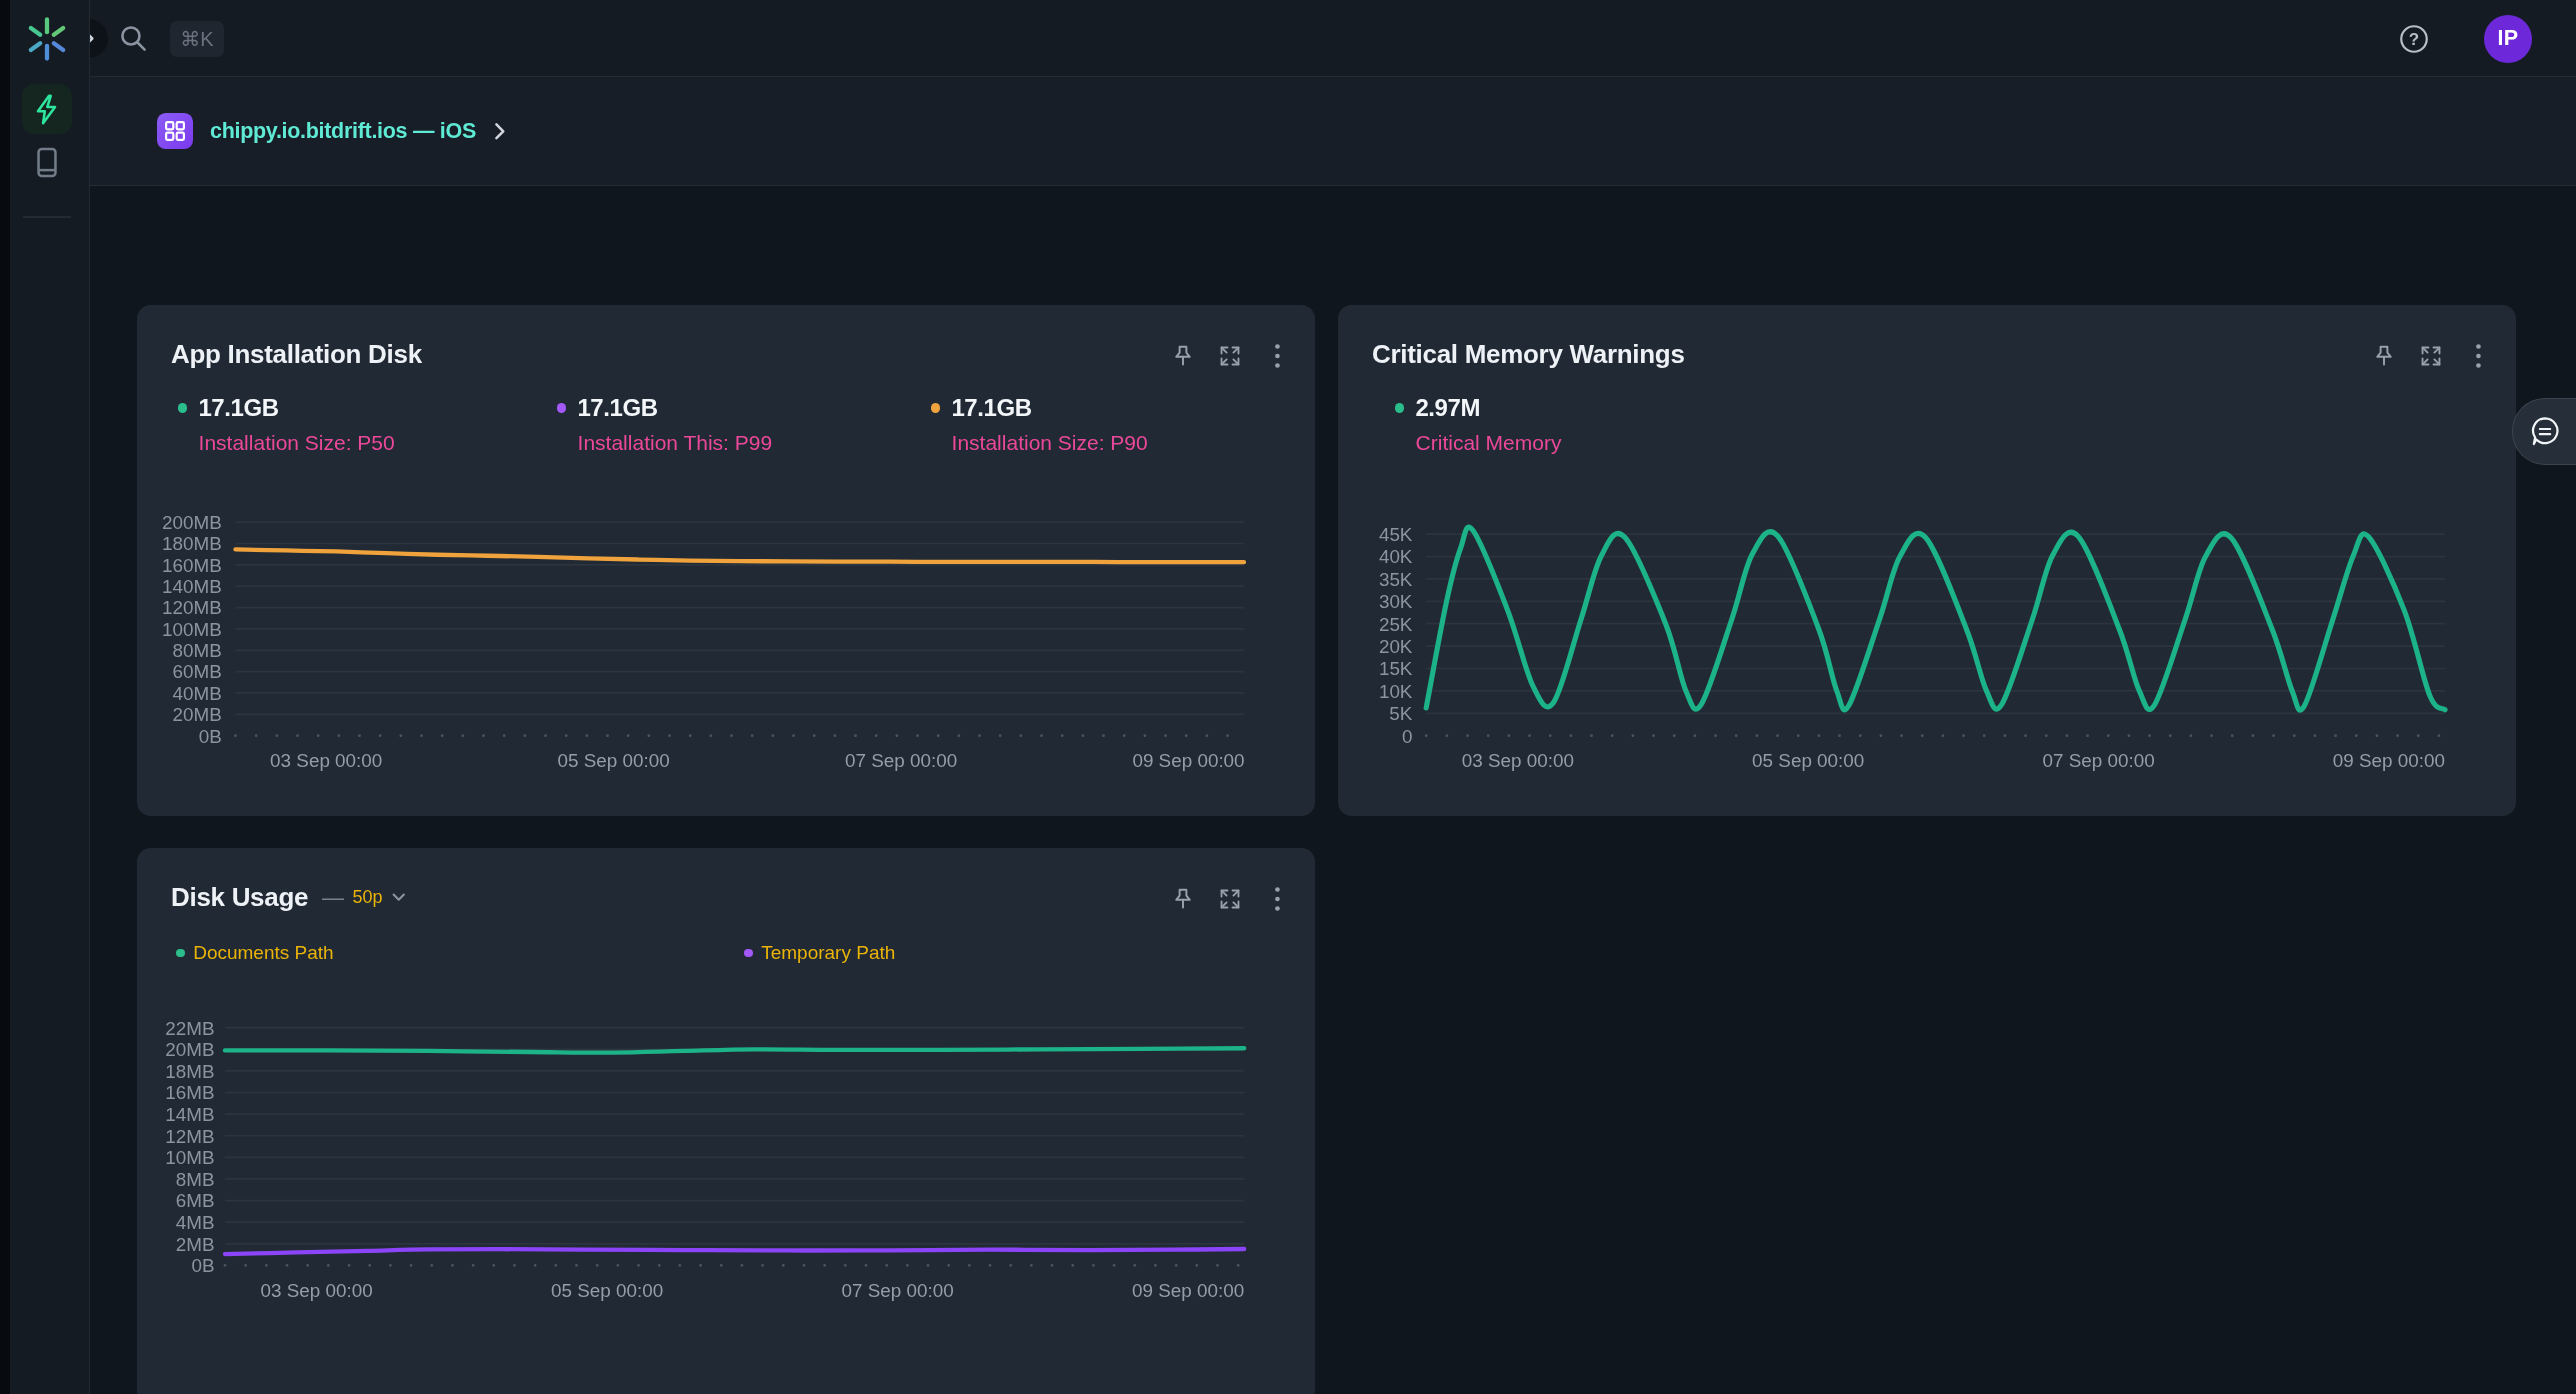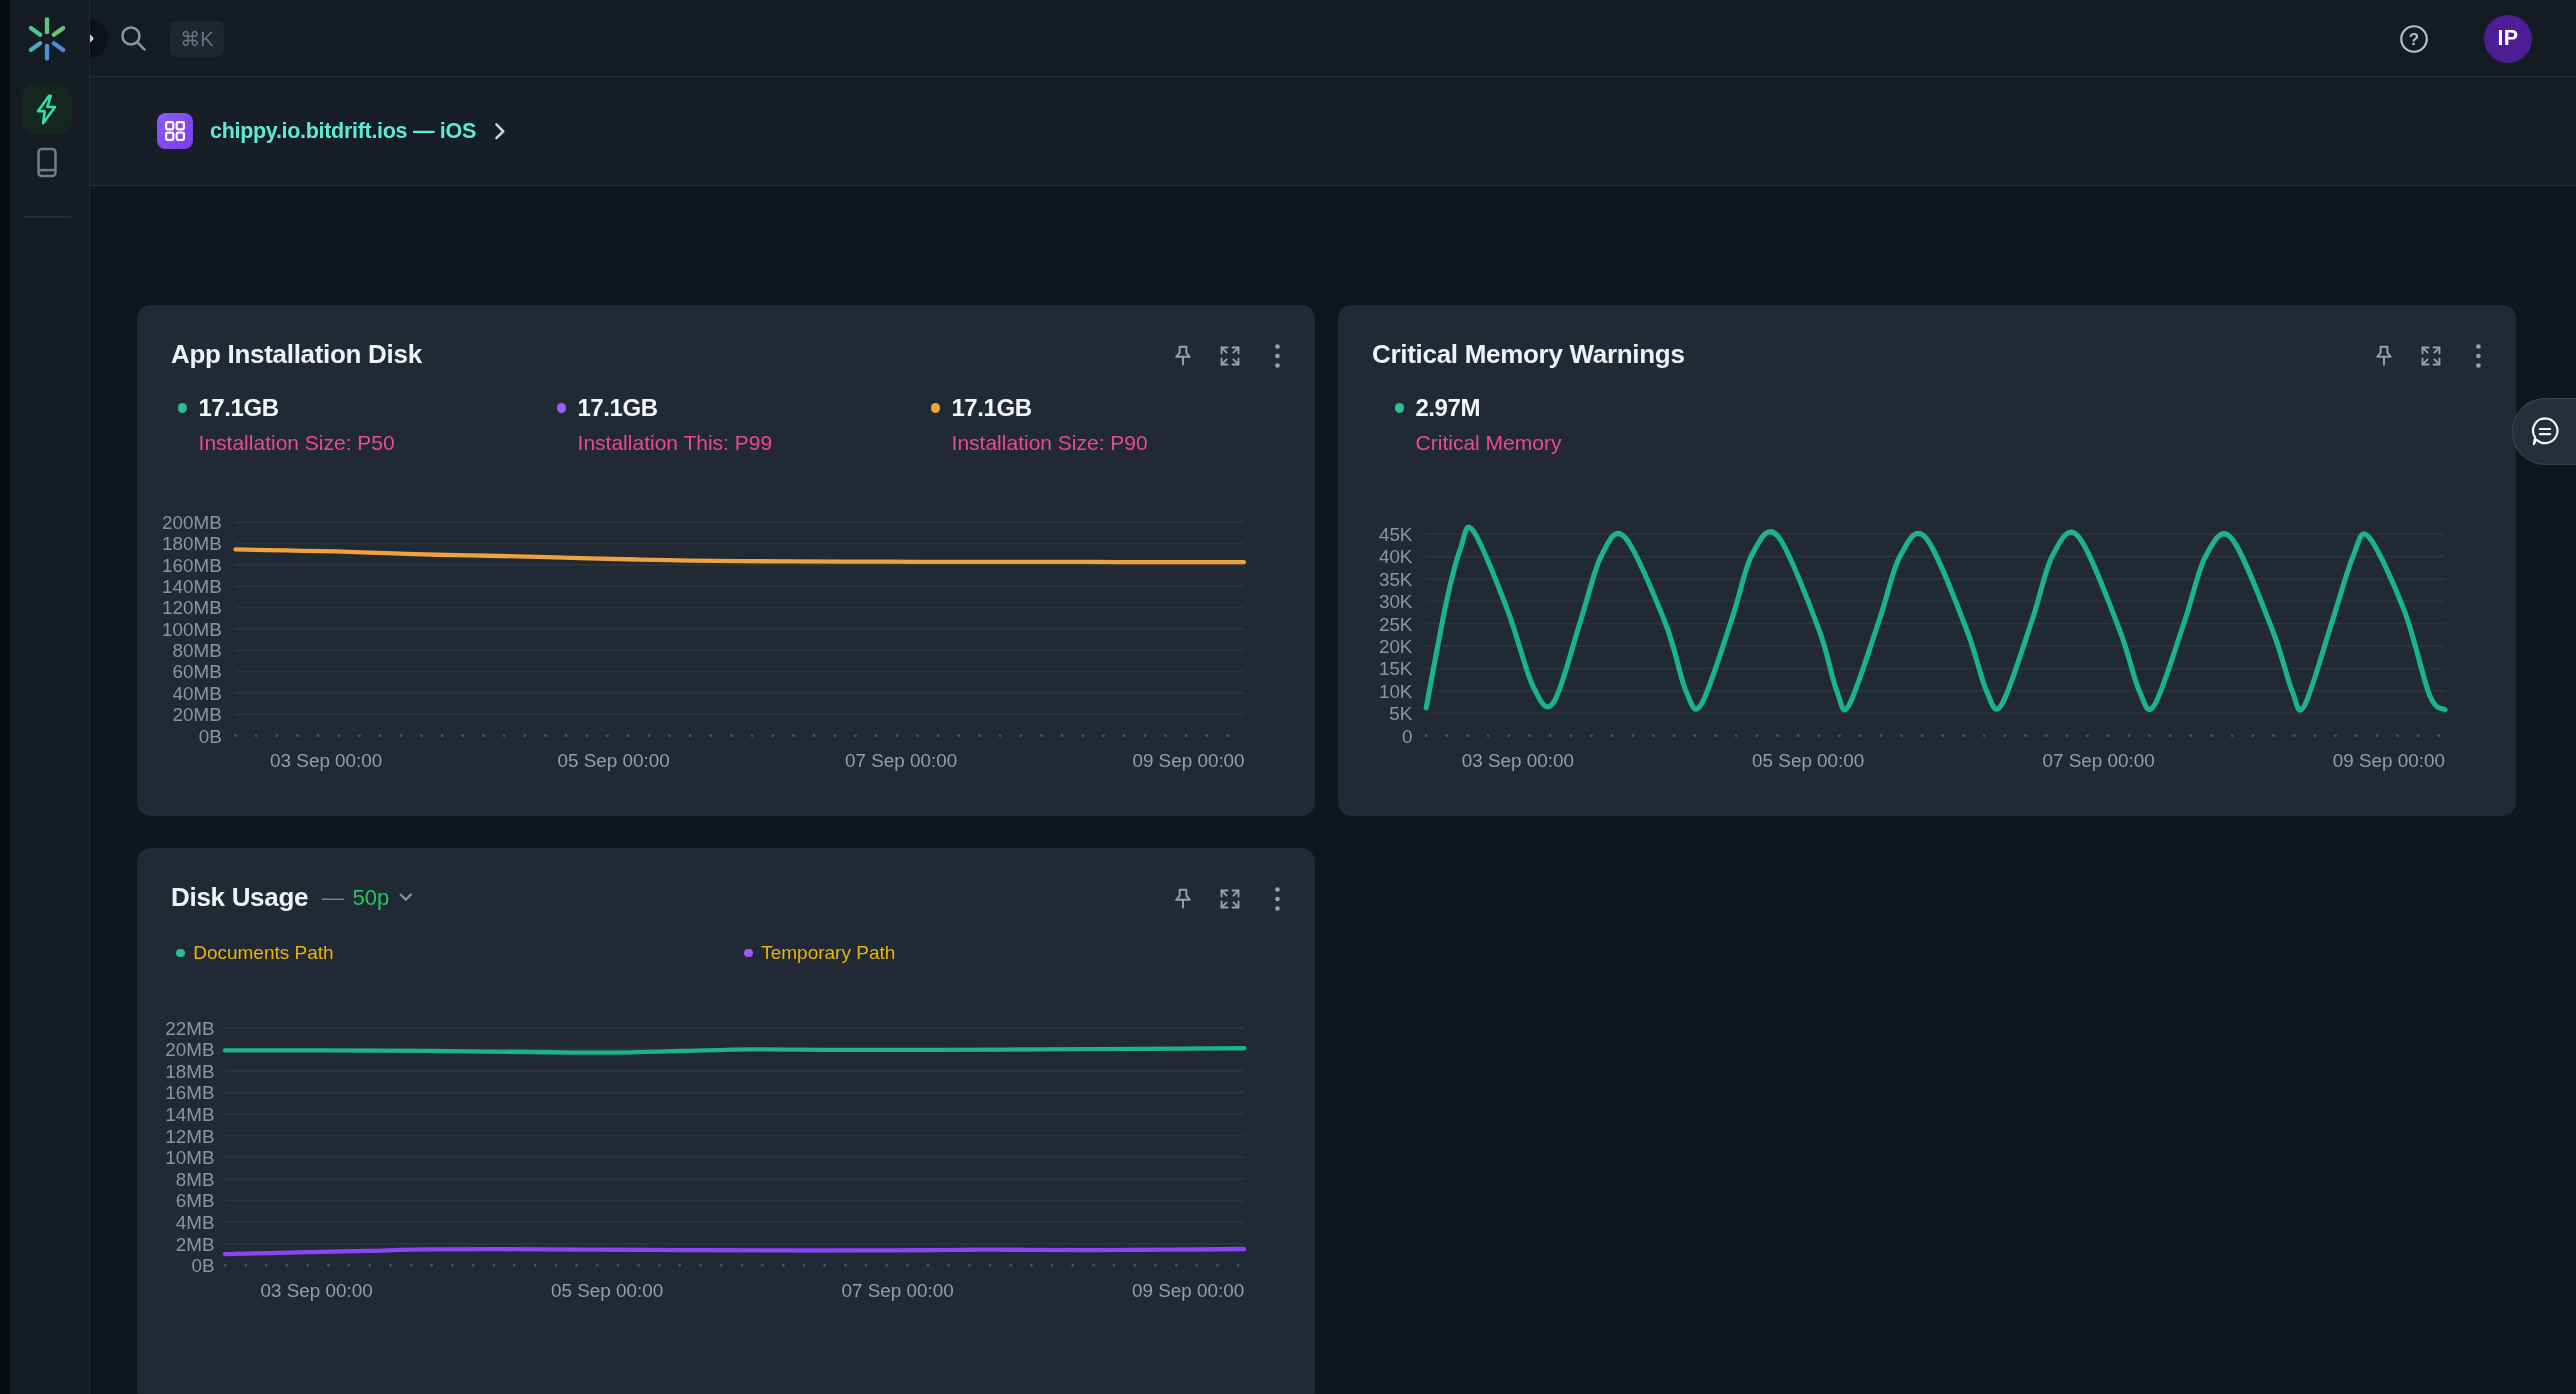--- a/index.html
+++ b/index.html
@@ -28,21 +28,21 @@
   .topbar { position:absolute; left:90px; top:0; width:2486px; height:77px;
     background:#151b23; border-bottom:1.7px solid #232b34; z-index:20; }
   .collapse-btn { position:absolute; left:-20.6px; top:19px; width:39px; height:39px; border-radius:50%;
     background:#0d1218; display:flex; align-items:center; justify-content:center; }
   .search-wrap { position:absolute; left:29px; top:0; height:77px; display:flex; align-items:center; gap:22px; }
   .kbd { height:36px; padding:0 10.3px; border-radius:6.9px; background:#1f262f; color:#69727e;
     font-size:20px; display:flex; align-items:center; }
   .help-btn { position:absolute; right:143px; top:20px; width:38px; height:38px;
     display:flex; align-items:center; justify-content:center; }
   .avatar { position:absolute; right:44px; top:14.6px; width:48px; height:48px; border-radius:50%;
-    background:#4c1d95; color:#fff; font-size:21.5px; font-weight:bold;
+    background:#6d28d9; color:#fff; font-size:21.5px; font-weight:bold;
     display:flex; align-items:center; justify-content:center; letter-spacing:0.4px; }
 
   
   .crumb-band { position:absolute; left:90px; top:77px; width:2486px; height:109px;
     background:#181e27; border-bottom:1.7px solid #242c35; display:flex; align-items:center;
     padding-left:67px; gap:17px; z-index:10; }
   .app-icon { width:36px; height:36px; border-radius:8.6px;
     background:linear-gradient(135deg,#8b5cf6,#7c3aed);
     display:flex; align-items:center; justify-content:center; }
   .crumb-title { font-size:21.5px; font-weight:bold; letter-spacing:-0.3px; color:#5eead4; }
@@ -73,21 +73,21 @@
   .icon-btn { width:34px; height:34px; display:flex; align-items:center; justify-content:center; }
 
   .stat { position:absolute; top:89px; }
   .stat-top { display:flex; align-items:center; }
   .stat-dot { width:9.4px; height:9.4px; border-radius:50%; margin-right:11px; }
   .stat-value { font-size:24px; font-weight:bold; letter-spacing:-0.4px; color:#f4f7fa; }
   .stat-label { margin-left:20.6px; margin-top:8.6px; font-size:21px; color:#ec4899; }
 
   .selector { display:flex; align-items:center; gap:8.6px; }
   .selector .dash { font-size:22px; color:#78828d; }
-  .selector .val { font-size:22px; color:#22c55e; }
+  .selector .val { font-size:18px; color:#eab308; }
 
   .legend { position:absolute; top:94px; display:flex; align-items:center; gap:8.6px; }
   .legend-dot { width:8.6px; height:8.6px; border-radius:50%; }
   .legend-label { font-size:19px; color:#eab308; }
 
   .chart { position:absolute; left:0; overflow:visible; }
   #chart-c1, #chart-c2 { top:206px; }
   #chart-c3 { top:166px; }
 
   

